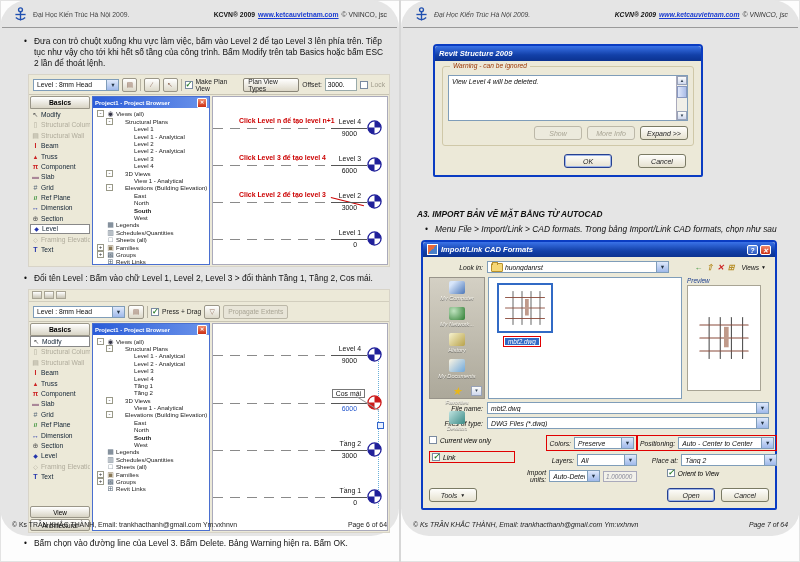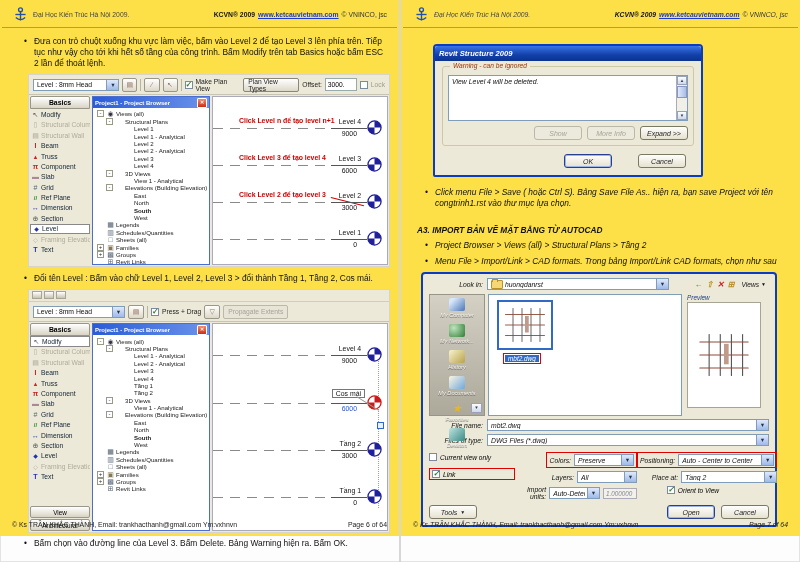--- a/index.html
+++ b/index.html
@@ -1,17 +1,17 @@
 <!DOCTYPE html>
 <html><head>
 <meta charset="utf-8">
 <style>
   html,body{margin:0;padding:0;}
   body{width:800px;height:562px;position:relative;background:#fdfdfd;font-family:"Liberation Sans",sans-serif;overflow:hidden;box-shadow:inset 0 0 0 1px #e3e3e3;}
-  .page{position:absolute;top:0;height:536px;width:399px;background:#fde047;}
+  .page{position:absolute;top:0;height:536px;width:399px;background:#e5e5e5;border-radius:28px;}
   .page-left{left:0;} .page-right{left:401px;font-style:italic;}
   .divider{position:absolute;left:399px;top:0;bottom:0;width:2px;background:#d7d7d7;}
 
   
   .phead{display:flex;align-items:center;gap:4px;padding:6px 10px 4px;border-bottom:1px solid #9a9a9a;margin:0 2px;}
   .phead .inst{font-size:6.8px;color:#444;}
   .phead .hrt{margin-left:auto;display:flex;gap:3px;align-items:center;white-space:nowrap;}
   .brand{font-size:6.8px;font-weight:bold;color:#111;}
   .brandlink{font-size:6.8px;font-weight:bold;color:#1a3bd0;text-decoration:underline;}
   .brandsuf{font-size:6.8px;color:#333;}
@@ -842,27 +842,33 @@
           <span class="xbtn">Expand &gt;&gt;</span>
         </div>
       </div>
       <div class="warn-okrow">
         <span class="xbtn default">OK</span>
         <span class="xbtn">Cancel</span>
       </div>
     </div>
   </div>
 
-  <div class="bullet mt10">Click menu File &gt; Save ( hoặc Ctrl S). Bảng Save File As.. hiện ra, bạn save Project với tên congtrinh1.rst vào thư mục lựa chọn.</div>
-
-  <div class="heading" style="margin-top:16px;">A3. IMPORT BẢN VẼ MẶT BẰNG TỪ AUTOCAD</div>
-  <div class="bullet mt5">Project Browser &gt; Views (all) &gt; Structural Plans &gt; Tầng 2</div>
+
+  <div class="heading" style="margin-top:32px;">A3. IMPORT BẢN VẼ MẶT BẰNG TỪ AUTOCAD</div>
   <div class="bullet mt5">Menu File &gt; Import/Link &gt; CAD formats. Trong bảng Import/Link CAD formats, chọn như sau</div>
 
   <div class="imp mt5">
+    <div class="xp-title">
+      <span class="timg"></span>
+      <span>Import/Link CAD Formats</span>
+      <span style="margin-left:auto;display:flex;gap:2px;">
+        <span class="tbtn help">?</span>
+        <span class="tbtn close">✕</span>
+      </span>
+    </div>
     <div class="imp-body">
       <div class="lrow">
         <span class="lbl">Look in:</span>
         <span class="combo lookin-combo">
             <span class="folder"></span>
             <span class="cbtxt">huongdanrst</span>
             <span class="cbbtn">▼</span>
           </span>
         <span class="ico-row">
           <span class="gly back">←</span>

